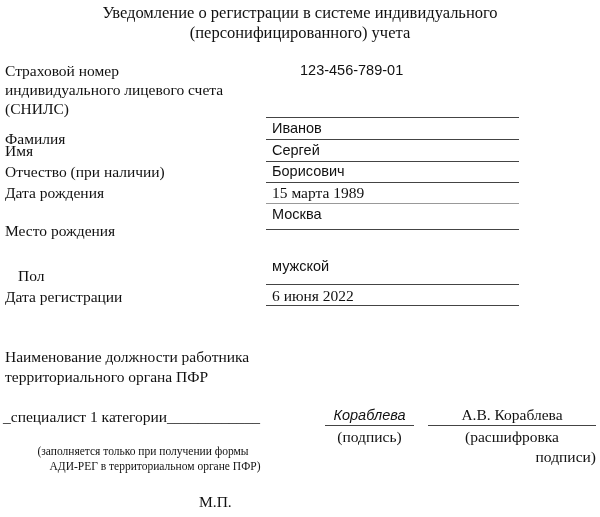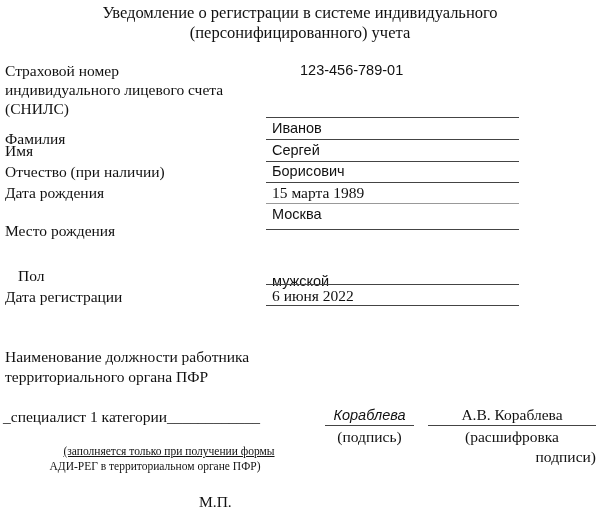--- a/index.html
+++ b/index.html
@@ -41,33 +41,33 @@
 
 <div class="abs label serif" style="top:182px;">Дата рождения</div>
 <div class="abs val-serif serif" style="top:182px;">15 марта 1989</div>
 <div class="hline" style="left:266px; width:253px; top:203px; border-top-color:#999;"></div>
 
 <div class="abs label serif" style="top:220px;">Место рождения</div>
 <div class="abs val-sans sans" style="top:204px;">Москва</div>
 <div class="hline" style="left:266px; width:253px; top:229px;"></div>
 
 <div class="abs label serif" style="top:265px;margin-left:13px;">Пол</div>
-<div class="abs val-sans sans" style="top:271px;">мужской</div>
+<div class="abs val-sans sans" style="top:256px;">мужской</div>
 <div class="hline" style="left:266px; width:253px; top:284px;"></div>
 
 <div class="abs label serif" style="top:286px;">Дата регистрации</div>
 <div class="abs val-serif serif" style="top:285px;">6 июня 2022</div>
 <div class="hline" style="left:266px; width:253px; top:305px;"></div>
 
 <div class="abs label serif" style="top:346px;">Наименование должности работника</div>
 <div class="abs label serif" style="top:366px;">территориального органа ПФР</div>
 
 <div class="abs serif" style="left:3px; top:406px; font-size:15.5px; line-height:21px;">_специалист 1 категории____________</div>
 
-<div class="abs serif note" style="left:34px; width:270px; top:443px;text-decoration:underline;">(заполняется только при получении формы</div>
+<div class="abs serif note" style="left:8px; width:270px; top:443px;">(заполняется только при получении формы</div>
 <div class="abs serif note" style="left:20px; width:270px; top:458px;">АДИ-РЕГ в территориальном органе ПФР)</div>
 
 <div class="abs sans center" style="left:325px; width:89px; top:405px; font-size:14.5px; line-height:20px; font-style:italic;">Кораблева</div>
 <div class="hline" style="left:325px; width:89px; top:425px;"></div>
 <div class="abs serif center" style="left:315px; width:109px; top:427px; font-size:15.5px; line-height:20px;">(подпись)</div>
 
 <div class="abs serif center" style="left:428px; width:168px; top:405px; font-size:15.5px; line-height:20px;">А.В. Кораблева</div>
 <div class="hline" style="left:428px; width:168px; top:425px;"></div>
 <div class="abs serif center" style="left:428px; width:168px; top:427px; font-size:15.5px; line-height:20px;">(расшифровка</div>
 <div class="abs serif center" style="left:428px; width:168px; top:447px; font-size:15.5px; line-height:20px;text-align:right;">подписи)</div>

